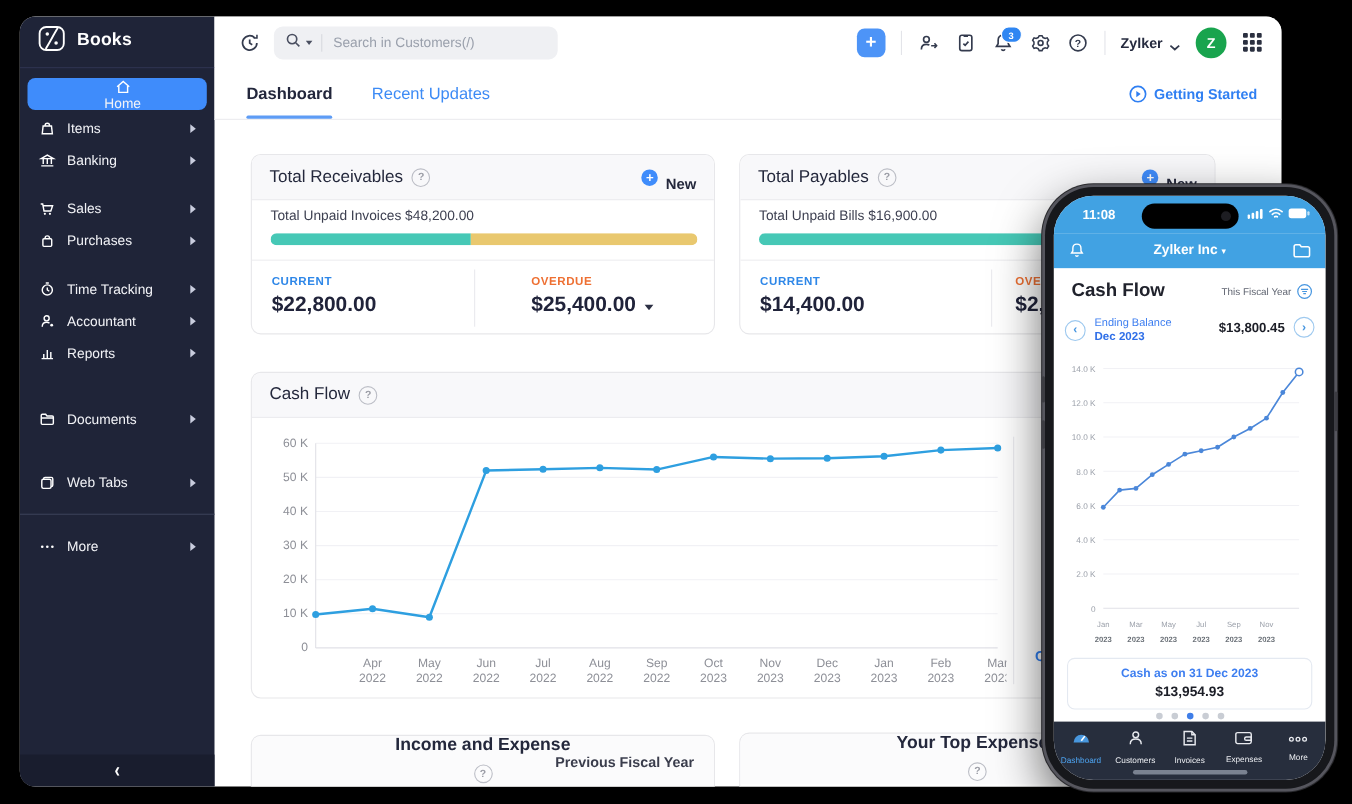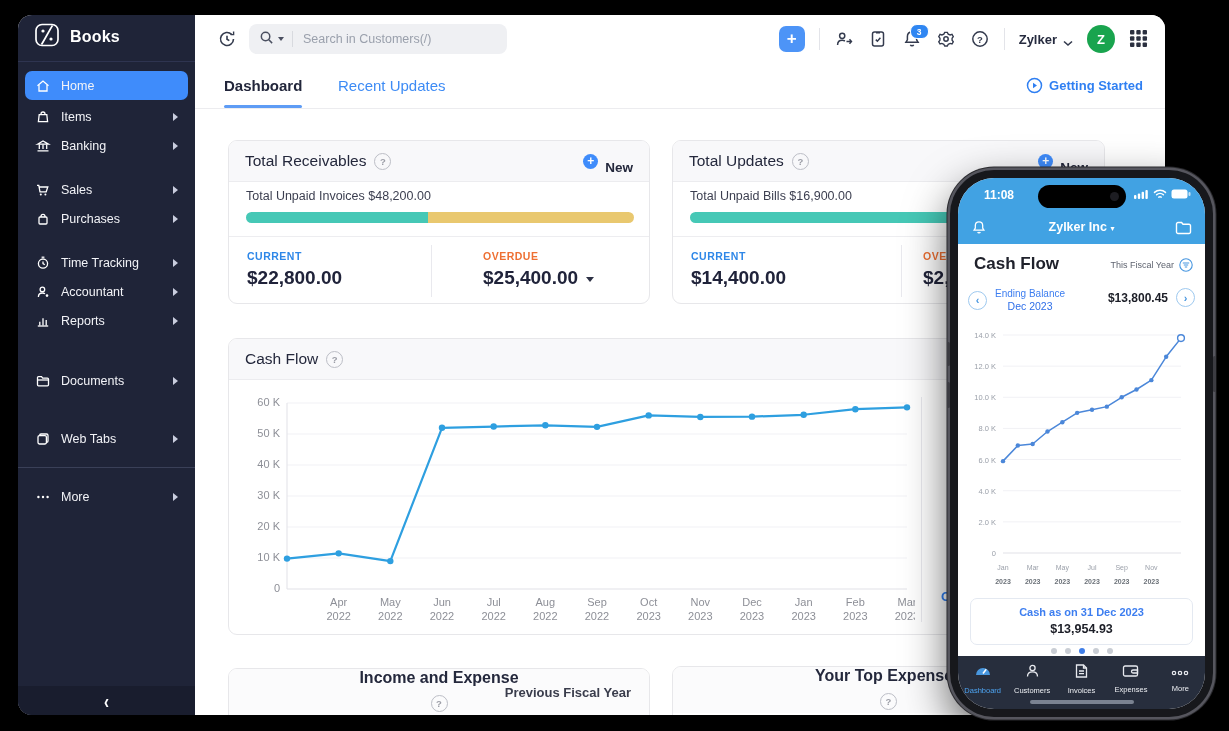--- a/index.html
+++ b/index.html
@@ -85,21 +85,21 @@
   .p-sicons{position:absolute;right:14px;top:11px;display:flex;align-items:center;gap:4px;}
   .p-header{position:absolute;left:0;top:34px;width:100%;height:32px;background:#41a2e3;}
   .p-htitle{position:absolute;left:0;right:0;top:8px;text-align:center;color:#fff;font-size:12.5px;font-weight:700;}
   .p-body{position:absolute;left:0;top:66px;right:0;bottom:53px;background:#fff;}
   .p-title{position:absolute;left:16px;top:10px;font-size:17px;font-weight:600;color:#20222c;}
   .p-period{position:absolute;right:12px;top:14px;display:flex;align-items:center;gap:5px;font-size:9px;color:#5f6470;cursor:pointer;}
   .p-navrow{position:absolute;left:10px;right:10px;top:38px;height:36px;}
   .circ-btn{width:19px;height:19px;border-radius:50%;border:1px solid #9ec9ef;display:flex;align-items:center;justify-content:center;color:#4796e0;font-size:11px;font-weight:700;cursor:pointer;box-sizing:border-box;}
   .p-nav-left{position:absolute;left:0;top:6px;display:flex;gap:8px;align-items:center;}
   .p-endbal1{color:#3d7ef0;font-size:10px;font-weight:500;}
-  .p-endbal2{color:#2f6fe8;font-size:10.5px;font-weight:400;margin-top:1px;text-align:center;}
+  .p-endbal2{color:#2f6fe8;font-size:10.5px;font-weight:700;margin-top:1px;}
   .p-nav-right{position:absolute;right:0;top:6px;display:flex;gap:8px;align-items:center;}
   .p-navval{font-size:12px;font-weight:700;color:#1c1e27;}
   .p-chart{position:absolute;left:5px;top:79px;}
   .p-footbox{position:absolute;left:12px;right:12px;top:354px;border:1px solid #e4e9f1;border-radius:7px;padding:7px 4px 8px;text-align:center;}
   .p-footlink{color:#3d7ef0;font-size:11px;font-weight:600;}
   .p-footval{color:#1c1e27;font-size:12.5px;font-weight:700;margin-top:4px;}
   .p-dots{position:absolute;left:0;right:0;top:404px;display:flex;justify-content:center;gap:8px;}
   .p-dot{width:6px;height:6px;border-radius:50%;background:#c9cdd4;cursor:pointer;}
   .p-dot.on{background:#3f7ee8;}
   .p-tabbar{position:absolute;left:0;bottom:0;width:100%;height:53px;background:#272e3d;display:flex;}
@@ -122,21 +122,21 @@
             <rect x="2" y="2.5" width="22" height="21" rx="6" stroke="#fff" stroke-width="1.7"></rect>
             <path d="M18.5 3.5 C15 9 11 17 7.5 22.5" stroke="#fff" stroke-width="1.7"></path>
             <circle cx="9" cy="9" r="1.6" fill="#fff"></circle>
             <circle cx="17" cy="17" r="1.6" fill="#fff"></circle>
           </svg>
         </span>
         <span class="logo-text">Books</span>
       </div>
       <div class="logo-divider"></div>
       <nav id="sidebar-nav">
-          <div class="nav-item active" style="top: 56px;">
+          <div class="nav-item active" style="top: 56px; flex-direction: column;">
             <span class="nicon">
               <svg width="16" height="16" viewBox="0 0 16 16" fill="none" stroke="#fff" stroke-width="1.3">
                 <path d="M2.5 7.8 L8 3 L13.5 7.8"></path>
                 <path d="M4 7 V13 H12 V7"></path>
               </svg>
             </span>
             <span class="nlabel">Home</span>
           </div>
           <div class="nav-item" style="top: 87px;">
             <span class="nicon">
@@ -364,21 +364,21 @@
         <div class="amt-label ovd">OVERDUE</div>
         <div class="amt-value">
           <span>$25,400.00</span>
           <span class="caret-dn"></span>
         </div>
       </div>
     </section>
 
     <section class="card" style="left:654px;top:125px;width:433px;height:164px">
       <div class="card-h">
-        <span class="card-title">Total Updates</span>
+        <span class="card-title">Total Payables</span>
         <span class="q-ic">?</span>
         <div class="new-btn">
           <span class="plus-circle">+</span>
           <span class="new-label">New</span>
         </div>
       </div>
       <div class="summary-txt">Total Unpaid Bills $16,900.00</div>
       <div class="pbar" style="width:399px">
         <div class="teal" style="width:85%"></div>
         <div class="gold"></div>

